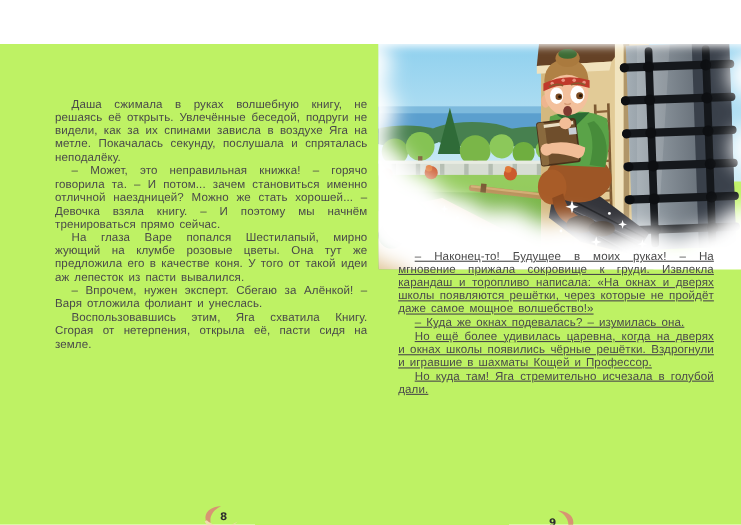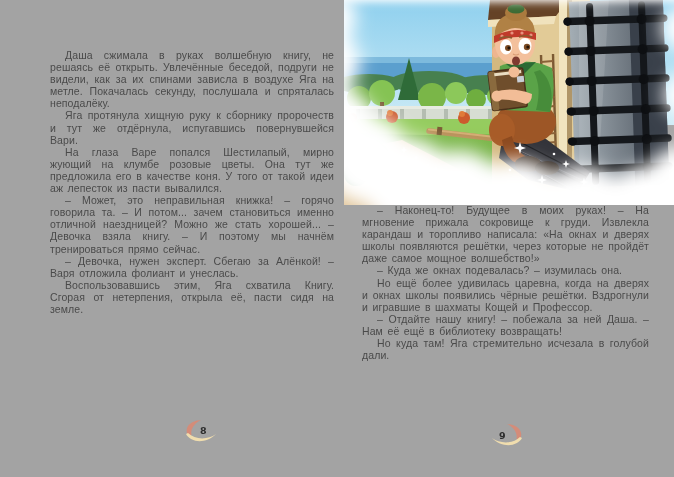--- a/index.html
+++ b/index.html
@@ -1,23 +1,23 @@
 <!DOCTYPE html>
 <html><head>
 <meta charset="utf-8">
 <style>
   html,body{margin:0;padding:0;background:#ffffff;}
   body{width:674px;height:477px;position:relative;overflow:hidden;
        font-family:"Liberation Sans",sans-serif;}
-  .spread{position:absolute;inset:0;background:#a3a3a3;}
+  .spread{position:absolute;inset:0;background:#bef264;margin-top:40px;}
   .textcol{position:absolute;color:#4a4a4a;}
   .textcol p{margin:0;font-size:10.5px;line-height:12.1px;text-align:justify;
              text-indent:15px;letter-spacing:0.1px;word-spacing:1.5px;}
   #leftcol{left:50px;top:49px;width:284px;}
-  #rightcol{left:362px;top:204px;width:287px;}
+  #rightcol{left:362px;top:187px;width:287px;text-decoration:underline;}
   .illo{position:absolute;left:344px;top:0;width:330px;height:205px;}
   .pagenum-wrap{position:absolute;width:50px;height:30px;}
   #pn-left{left:178px;top:417px;}
   #pn-right{left:480px;top:421px;}
   .pagenum-wrap svg{position:absolute;left:0;top:0;}
   .pn{position:absolute;font-size:9.5px;font-weight:bold;color:#2d2d2d;
       font-family:"DejaVu Sans",sans-serif;}
   #pn-left .pn{left:22px;top:8px;}
   #pn-right .pn{left:19px;top:9px;}
 </style>
@@ -283,32 +283,30 @@
       <circle cx="-14" cy="62" r="30"></circle>
         <circle cx="-16" cy="18" r="28"></circle>
       <circle cx="340" cy="28" r="22"></circle>
         <circle cx="342" cy="95" r="22"></circle>
     </g>
     <rect x="-10" y="-14" width="350" height="16" fill="#ffffff" filter="url(#soft2)"></rect>
   </svg>
 
   <div id="leftcol" class="textcol">
     <p>Даша сжимала в руках волшебную книгу, не решаясь её открыть. Увлечённые беседой, подруги не видели, как за их спинами зависла в воздухе Яга на метле. Покачалась секунду, послушала и спряталась неподалёку.</p>
-    <p>Яга протянула хищную руку к сборнику пророчеств и тут же отдёрнула, испугавшись повернувшейся Вари.</p>
+    <p>– Может, это неправильная книжка! – горячо говорила та. – И потом... зачем становиться именно отличной наездницей? Можно же стать хорошей... – Девочка взяла книгу. – И поэтому мы начнём тренироваться прямо сейчас.</p>
     <p>На глаза Варе попался Шестилапый, мирно жующий на клумбе розовые цветы. Она тут же предложила его в качестве коня. У того от такой идеи аж лепесток из пасти вывалился.</p>
-    <p>– Может, это неправильная книжка! – горячо говорила та. – И потом... зачем становиться именно отличной наездницей? Можно же стать хорошей... – Девочка взяла книгу. – И поэтому мы начнём тренироваться прямо сейчас.</p>
-    <p>– Девочка, нужен эксперт. Сбегаю за Алёнкой! – Варя отложила фолиант и унеслась.</p>
+    <p>– Впрочем, нужен эксперт. Сбегаю за Алёнкой! – Варя отложила фолиант и унеслась.</p>
     <p>Воспользовавшись этим, Яга схватила Книгу. Сгорая от нетерпения, открыла её, пасти сидя на земле.</p>
   </div>
 
   <div id="rightcol" class="textcol">
     <p>– Наконец-то! Будущее в моих руках! – На мгновение прижала сокровище к груди. Извлекла карандаш и торопливо написала: «На окнах и дверях школы появляются решётки, через которые не пройдёт даже самое мощное волшебство!»</p>
     <p>– Куда же окнах подевалась? – изумилась она.</p>
     <p>Но ещё более удивилась царевна, когда на дверях и окнах школы появились чёрные решётки. Вздрогнули и игравшие в шахматы Кощей и Профессор.</p>
-    <p>– Отдайте нашу книгу! – побежала за ней Даша. – Нам её ещё в библиотеку возвращать!</p>
     <p>Но куда там! Яга стремительно исчезала в голубой дали.</p>
   </div>
 
   <div class="pagenum-wrap" id="pn-left">
     <svg width="50" height="30" viewBox="0 0 50 30">
       <path d="M10,19 C6,10 12,4 23,3 C15,7 12.5,13 13.5,18 Z" fill="#d98a74" opacity="0.9"></path>
       <path d="M8,17 C13,26 28,27 38,17 C30,23 17,23 10,16 Z" fill="#f0ddae"></path>
     </svg>
     <span class="pn">8</span>
   </div>

